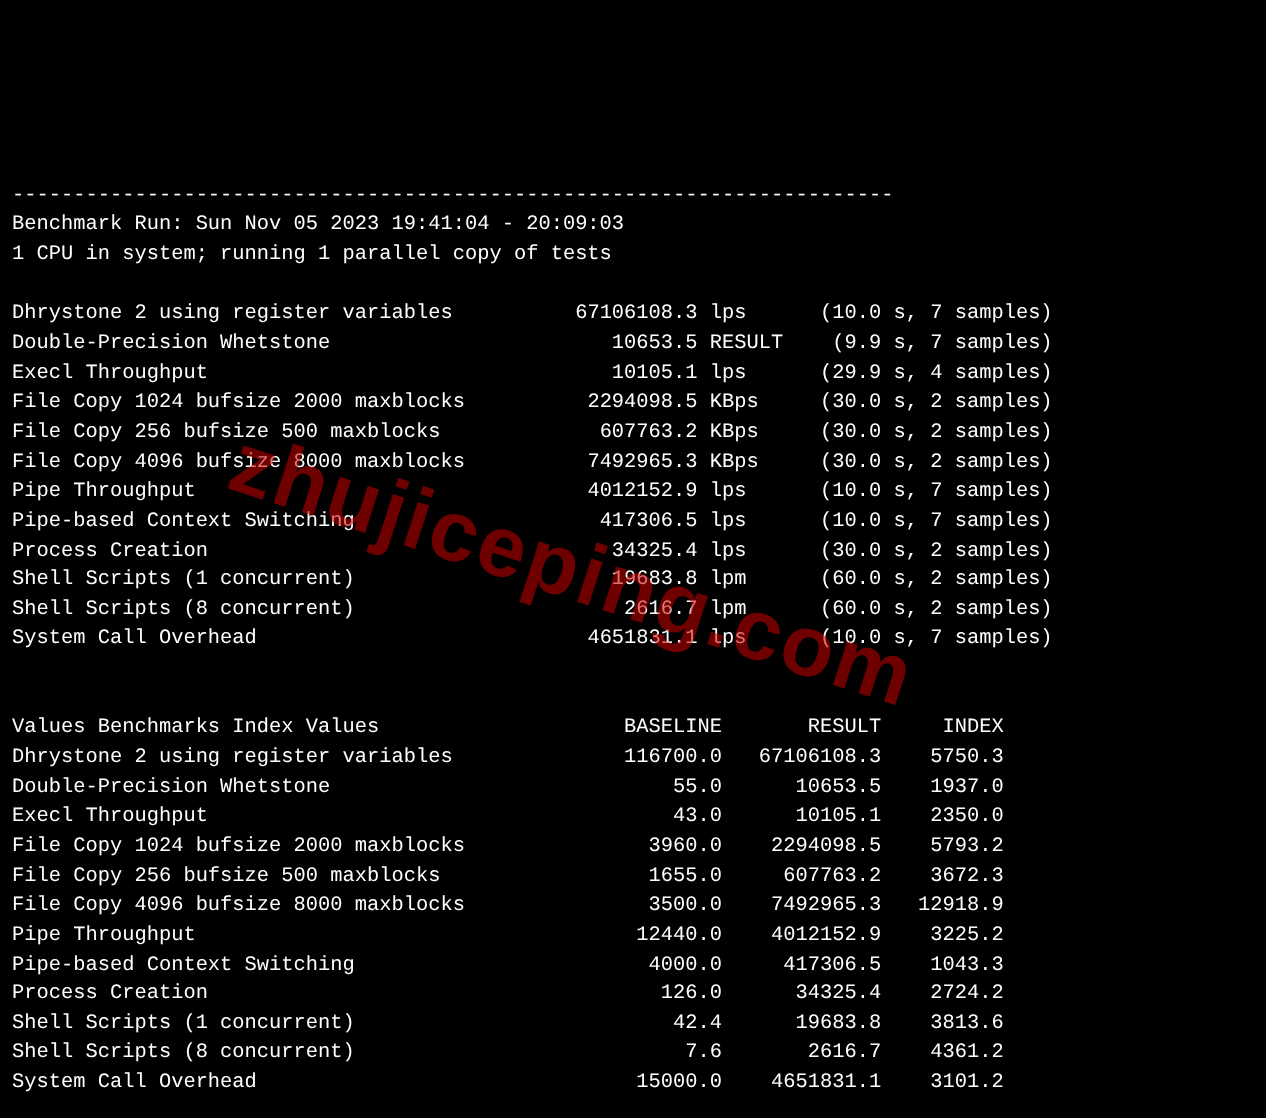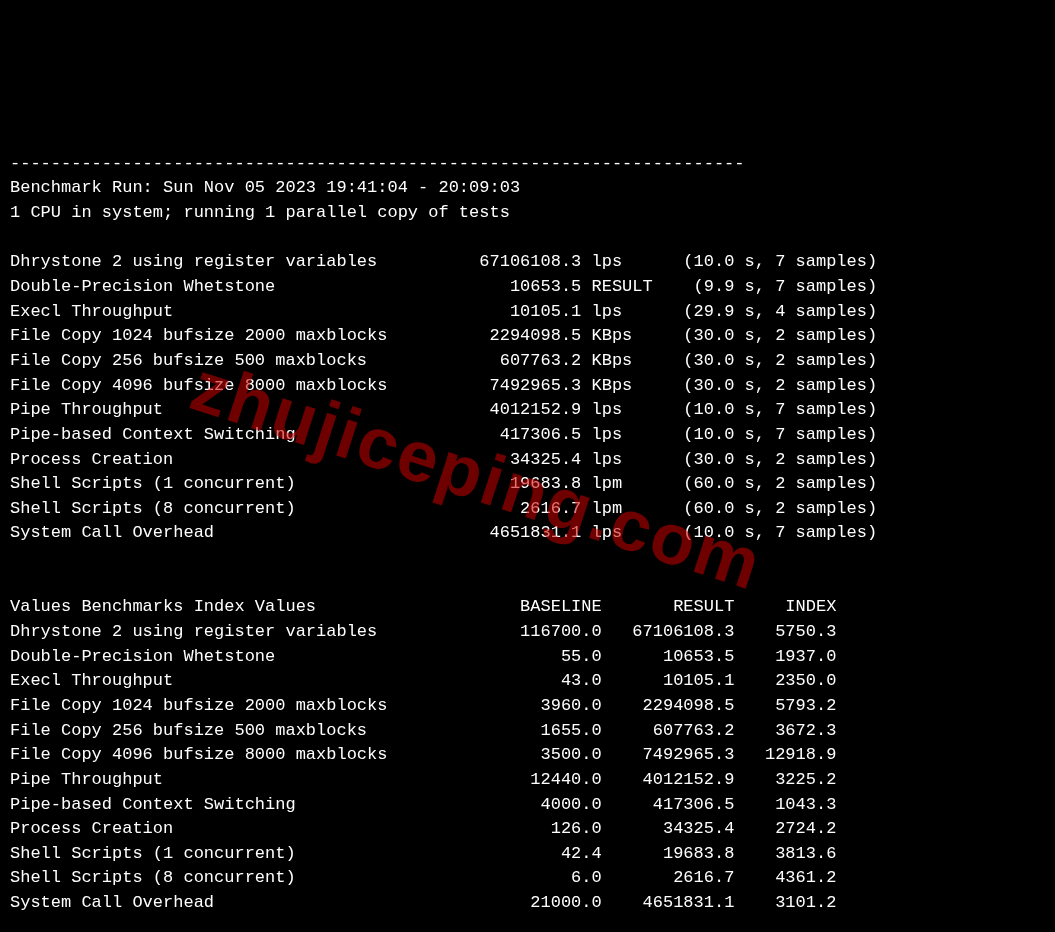--- a/index.html
+++ b/index.html
@@ -59,21 +59,21 @@
 <span><span>Dhrystone 2 using register variables     </span><span>         116700.0</span><span>   67106108.3</span><span>    5750.3</span></span>
 <span><span>Double-Precision Whetstone               </span><span>             55.0</span><span>      10653.5</span><span>    1937.0</span></span>
 <span><span>Execl Throughput                         </span><span>             43.0</span><span>      10105.1</span><span>    2350.0</span></span>
 <span><span>File Copy 1024 bufsize 2000 maxblocks    </span><span>           3960.0</span><span>    2294098.5</span><span>    5793.2</span></span>
 <span><span>File Copy 256 bufsize 500 maxblocks      </span><span>           1655.0</span><span>     607763.2</span><span>    3672.3</span></span>
 <span><span>File Copy 4096 bufsize 8000 maxblocks    </span><span>           3500.0</span><span>    7492965.3</span><span>   12918.9</span></span>
 <span><span>Pipe Throughput                          </span><span>          12440.0</span><span>    4012152.9</span><span>    3225.2</span></span>
 <span><span>Pipe-based Context Switching             </span><span>           4000.0</span><span>     417306.5</span><span>    1043.3</span></span>
 <span><span>Process Creation                         </span><span>            126.0</span><span>      34325.4</span><span>    2724.2</span></span>
 <span><span>Shell Scripts (1 concurrent)             </span><span>             42.4</span><span>      19683.8</span><span>    3813.6</span></span>
-<span><span>Shell Scripts (8 concurrent)             </span><span>              6.0</span><span>       2616.7</span><span>    4361.2</span></span>
-<span><span>System Call Overhead                     </span><span>          21000.0</span><span>    4651831.1</span><span>    3101.2</span></span></div>
+<span><span>Shell Scripts (8 concurrent)             </span><span>              7.6</span><span>       2616.7</span><span>    4361.2</span></span>
+<span><span>System Call Overhead                     </span><span>          15000.0</span><span>    4651831.1</span><span>    3101.2</span></span></div>
 
 
 <div class="watermark">zhujiceping.com</div>
 </div>
 
 
 
 
 </body></html>

